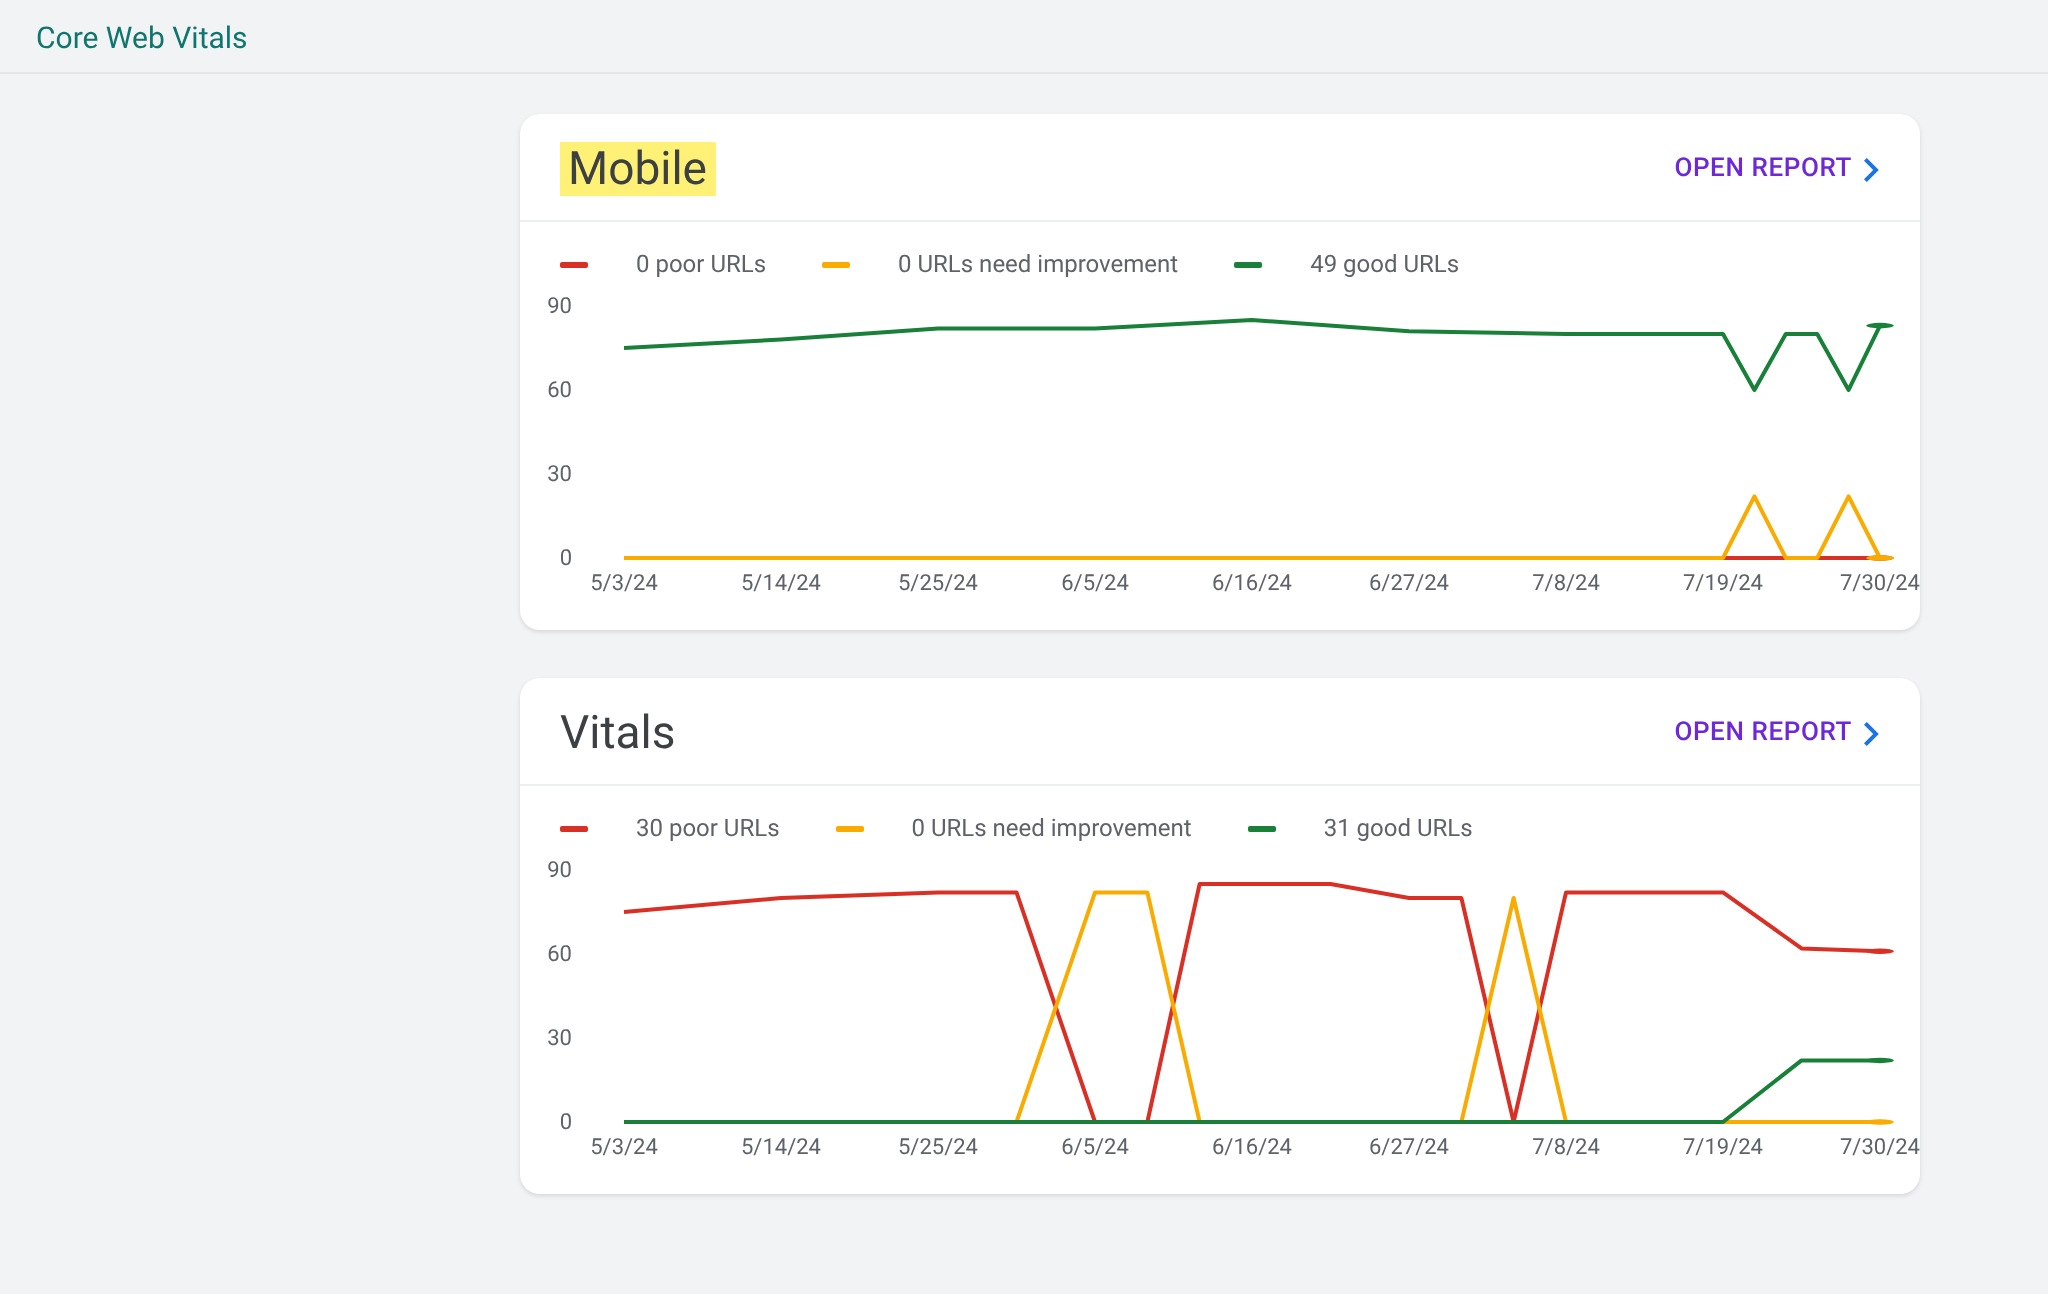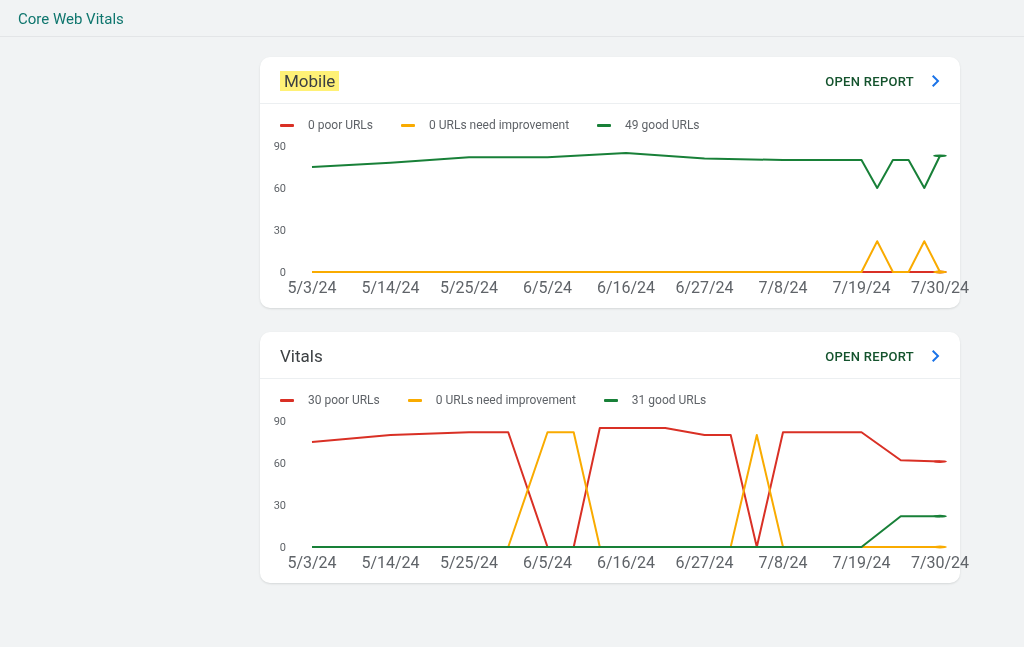--- a/index.html
+++ b/index.html
@@ -30,49 +30,49 @@
     padding-bottom: 10px;
   }
   .card-head {
     display: flex;
     justify-content: space-between;
     align-items: center;
     padding: 14px 20px 12px 20px;
     border-bottom: 1px solid #eceff1;
   }
   .card-title {
-    font-size: 17px;
+    font-size: 23px;
     color: #3c4043;
   }
   .highlight {
     background: #fff176;
     padding: 0 4px;
   }
   .open-report {
-    color: #14532d;
+    color: #6d28d9;
     font-size: 13px;
     font-weight: 500;
     letter-spacing: .3px;
     display: flex;
     align-items: center;
-    gap: 18px;
+    gap: 6px;
     cursor: pointer;
   }
   .open-report svg { fill: #1a73e8; }
   .legend {
     display: flex;
     gap: 28px;
     padding: 14px 20px 6px 20px;
     font-size: 12px;
     color: #5f6368;
   }
   .legend-item {
     display: flex;
     align-items: center;
-    gap: 14px;
+    gap: 24px;
   }
   .swatch {
     width: 14px;
     height: 3px;
     border-radius: 1px;
   }
   .chart-wrap {
     position: relative;
     height: 160px;
     padding: 0 18px;
@@ -100,21 +100,21 @@
   }
   .xlabels {
     position: absolute;
     left: 52px;
     right: 20px;
     bottom: 4px;
     height: 16px;
   }
   .xlabel {
     position: absolute;
-    font-size: 16px;
+    font-size: 11px;
     color: #5f6368;
     transform: translateX(-50%);
     white-space: nowrap;
   }
   .axis-line {
     stroke: #dadce0;
     stroke-width: 1;
   }
   .series {
     fill: none;

